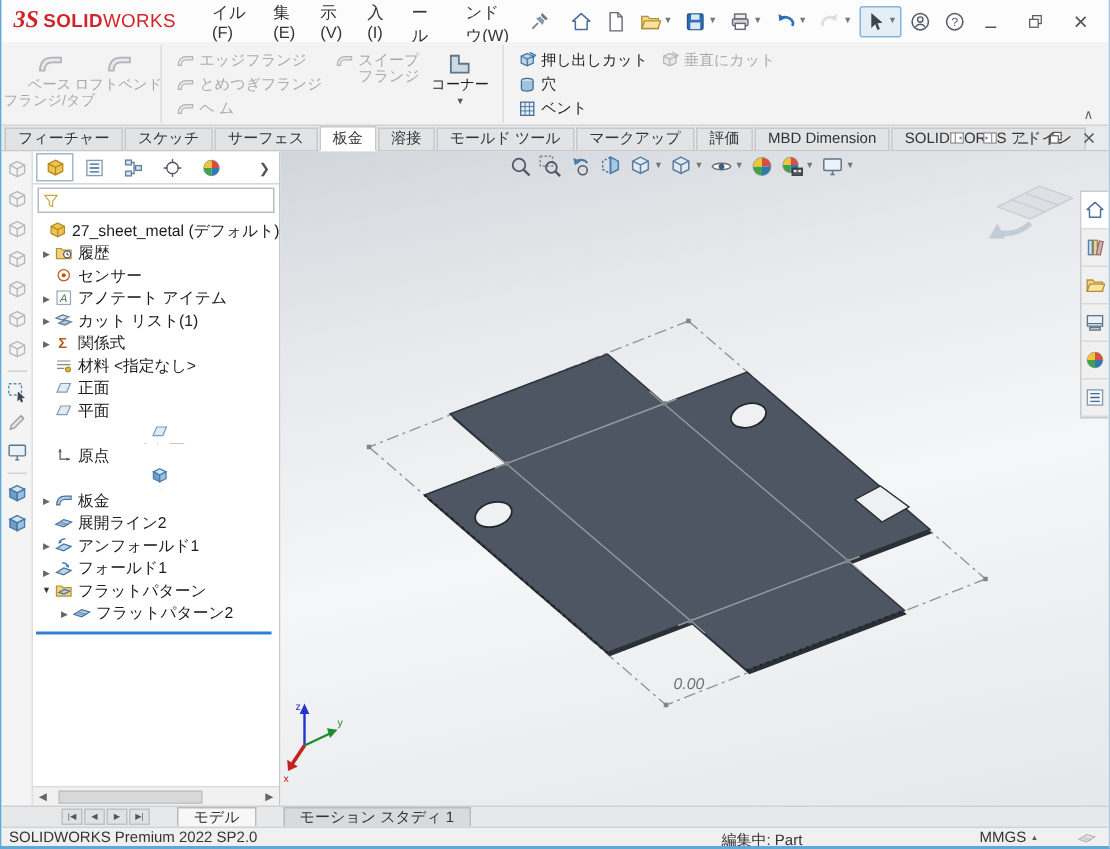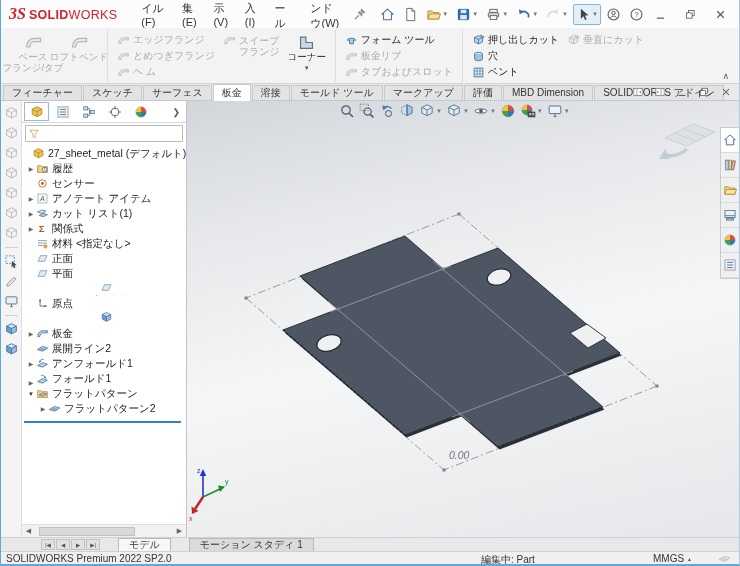--- a/index.html
+++ b/index.html
@@ -298,48 +298,20 @@
           <div>コーナー</div>
         </div>
         <div class="rcaret">▼</div>
       </div>
     </div>
     <div class="rgroup">
       <div class="rcol">
         <div class="rsmall ren">
           <span class="icn">
             <svg viewBox="0 0 16 16" width="13" height="13">
-              <path d="M2.8 7.6C4 4.4 12 4.4 13.2 7.6H10.4V12H5.6V7.6Z" fill="#aecbe3" stroke="#3c6a94"></path>
-            </svg>
-          </span>
-          <span class="lbl">フォーム ツール</span>
-        </div>
-        <div class="rsmall rdis">
-          <span class="icn">
-            <svg viewBox="0 0 16 16" width="13" height="13">
-              <path d="M2.2 11.8C2.2 6.8 5.2 4.6 9 4.6H14v2.6H9c-2.6 0-4.2 1.6-4.2 4.6Z" fill="#e7e9eb" stroke="#b2b5b8"></path>
-            </svg>
-          </span>
-          <span class="lbl">板金リブ</span>
-        </div>
-        <div class="rsmall rdis">
-          <span class="icn">
-            <svg viewBox="0 0 16 16" width="13" height="13">
-              <path d="M2.2 11.8C2.2 6.8 5.2 4.6 9 4.6H14v2.6H9c-2.6 0-4.2 1.6-4.2 4.6Z" fill="#e7e9eb" stroke="#b2b5b8"></path>
-            </svg>
-          </span>
-          <span class="lbl">タブおよびスロット</span>
-        </div>
-      </div>
-    </div>
-    <div class="rgroup">
-      <div class="rcol">
-        <div class="rsmall ren">
-          <span class="icn">
-            <svg viewBox="0 0 16 16" width="13" height="13">
               <path d="M8 2 13 4.3V9.9L8 12.2 3 9.9V4.3Z" fill="#b9d3e8" stroke="#46719c"></path>
               <path d="M3 4.3 8 6.6 13 4.3M8 6.6V12.2" fill="none" stroke="#46719c"></path>
               <path d="M10 1.2 14.6 3.4 12.4 6" fill="none" stroke="#2e79b8" stroke-width="1.2"></path>
             </svg>
           </span>
           <span class="lbl">押し出しカット</span>
         </div>
         <div class="rsmall ren">
           <span class="icn">
             <svg viewBox="0 0 16 16" width="13" height="13">

